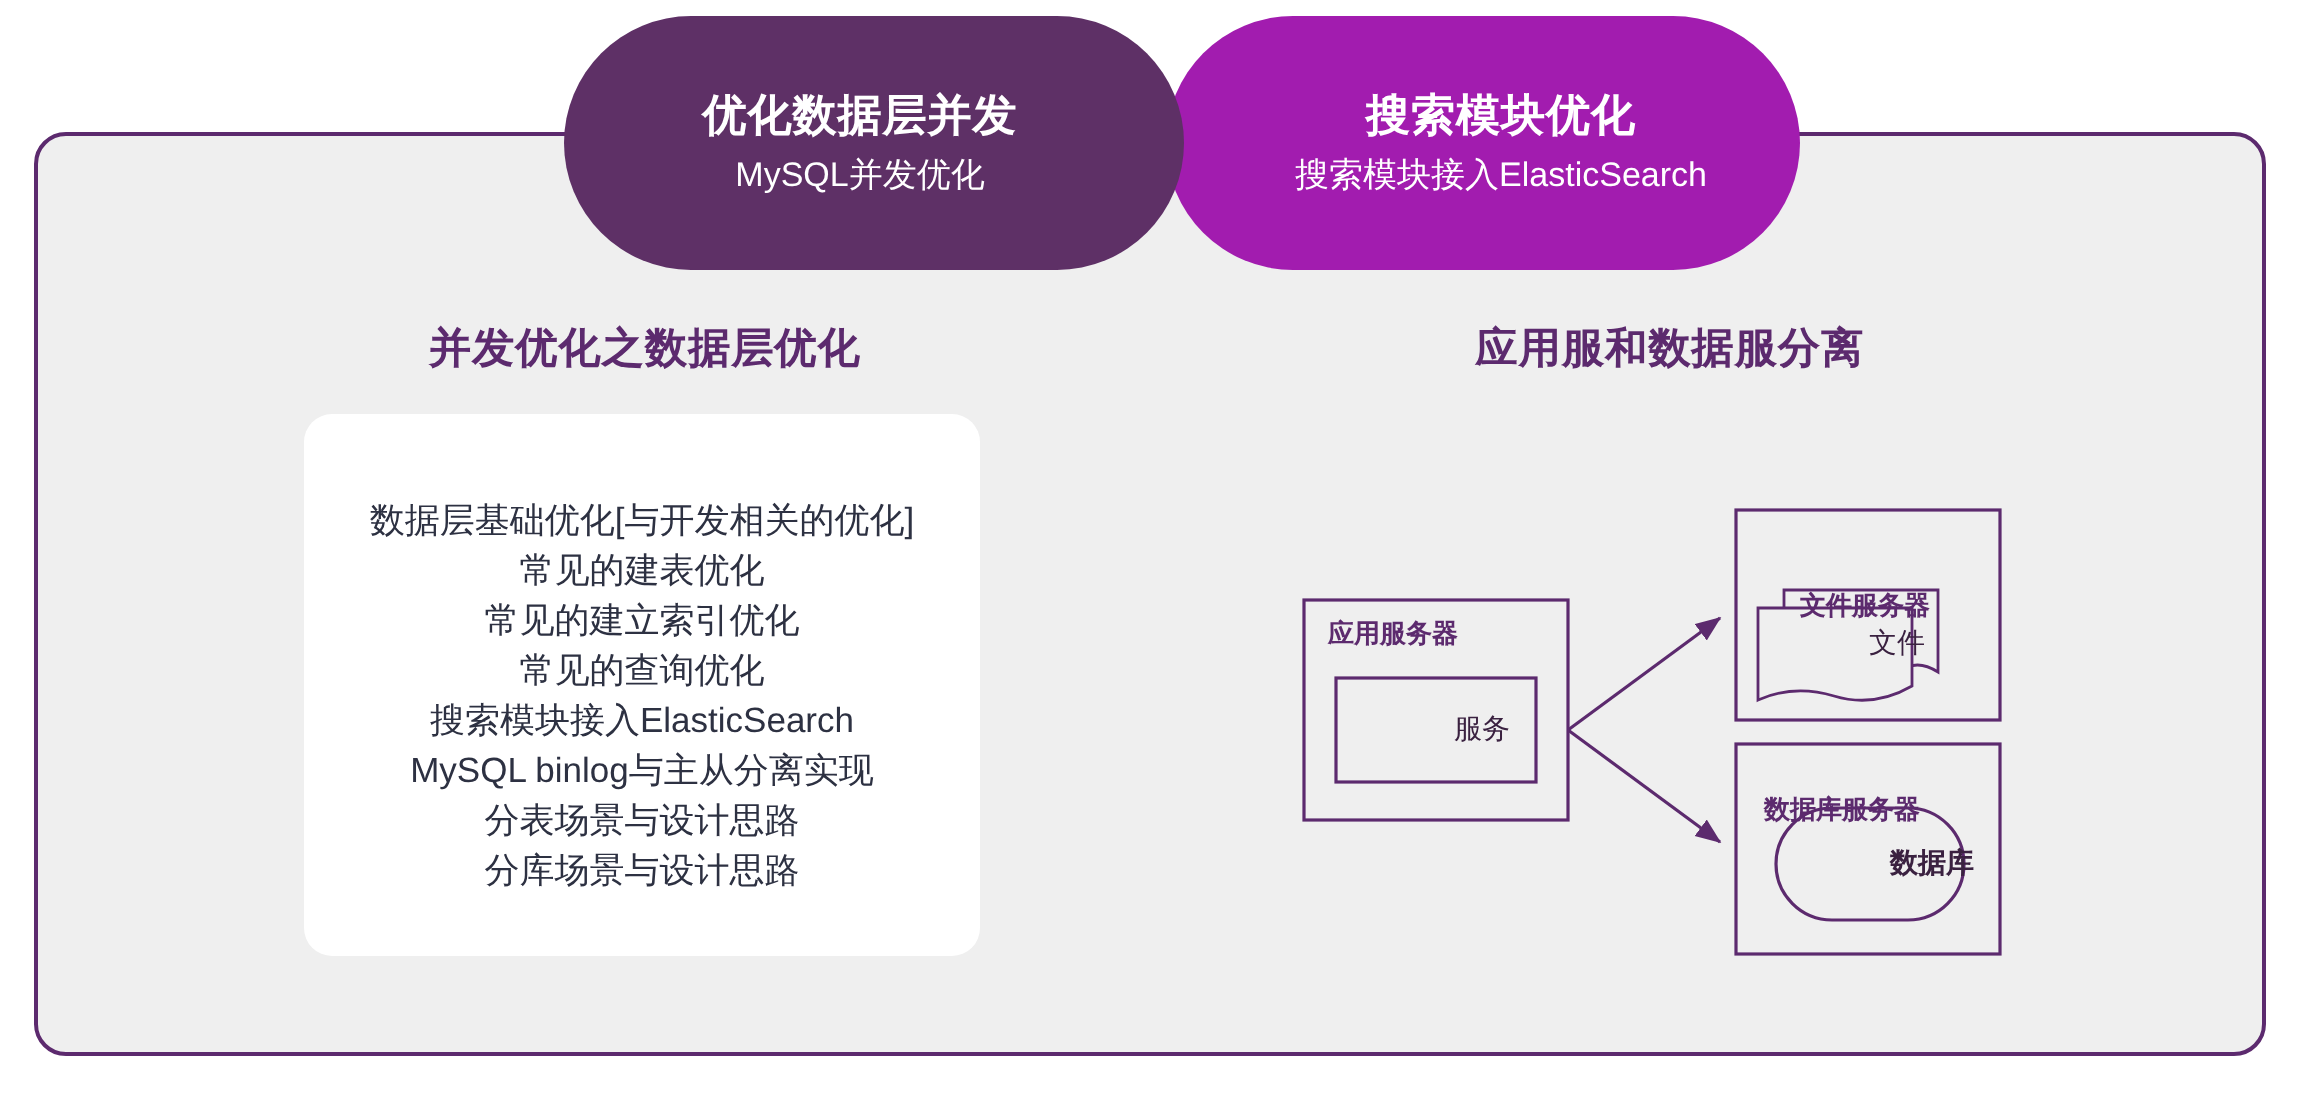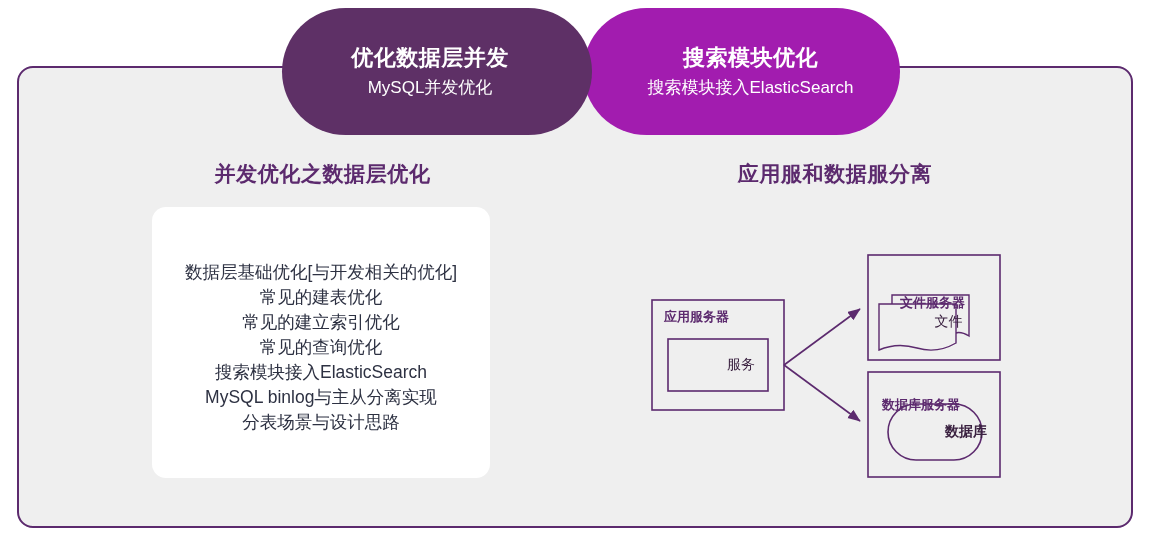--- a/index.html
+++ b/index.html
@@ -173,20 +173,21 @@
   <div id="left-heading" class="section-heading">并发优化之数据层优化</div>
 
   <div id="topic-card">
     <div class="topic-line">数据层基础优化[与开发相关的优化]</div>
     <div class="topic-line">常见的建表优化</div>
     <div class="topic-line">常见的建立索引优化</div>
     <div class="topic-line">常见的查询优化</div>
     <div class="topic-line">搜索模块接入ElasticSearch</div>
     <div class="topic-line">MySQL binlog与主从分离实现</div>
     <div class="topic-line">分表场景与设计思路</div>
+    <div class="topic-line">分库场景与设计思路</div>
   </div>
 </div>
 
 <div id="right-panel">
 
   <div id="right-heading" class="section-heading">应用服和数据服分离</div>
 
   <div id="architecture-diagram">
     <svg width="430" height="290" viewBox="0 0 430 290">
       <defs>

